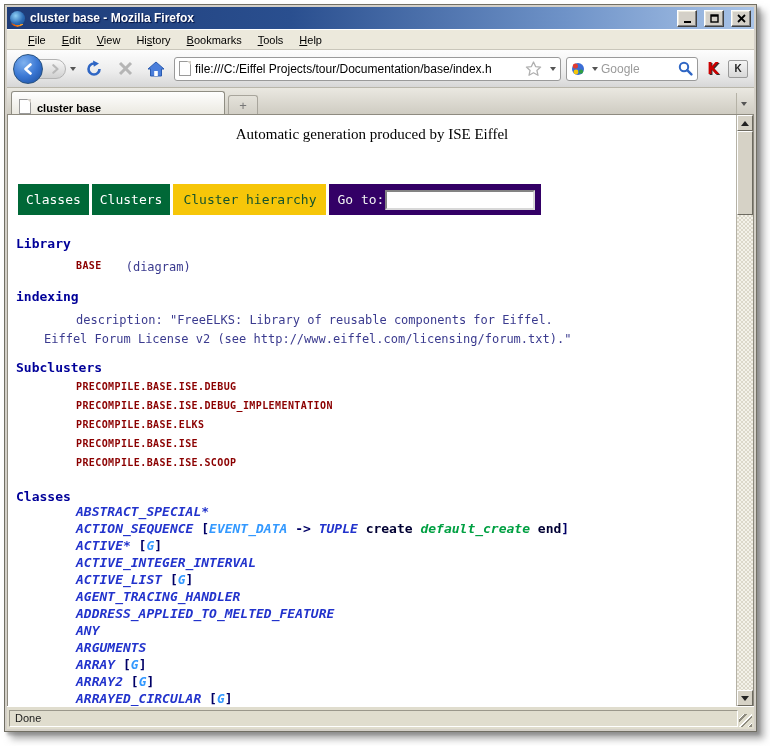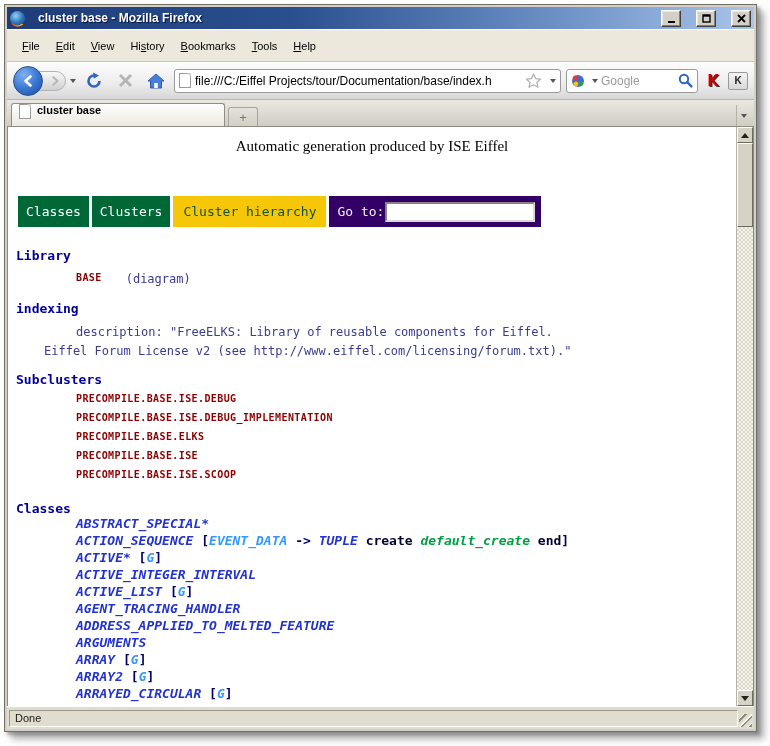--- a/index.html
+++ b/index.html
@@ -7,42 +7,42 @@
 
   .window {
     position:absolute; left:4px; top:4px; width:753px; height:728px;
     background:#d4d0c8; border:1px solid #716f64; padding:2px;
     display:flex; flex-direction:column;
     box-shadow: 7px 7px 7px rgba(110,110,110,.55), 3px 3px 3px rgba(90,90,90,.45);
   }
 
   
   .titlebar {
-    height:22px; flex:none; display:flex; align-items:center; gap:13px; padding:0 3px;
+    height:22px; flex:none; display:flex; align-items:center; gap:5px; padding:0 3px;
     background:linear-gradient(90deg,#1e3c78 0%,#2a4f8f 38%,#6f93c8 75%,#a9c4e8 100%);
   }
   .ff-icon { width:15px; height:15px; border-radius:50%;
     background:radial-gradient(circle at 38% 32%, #8fd0f5 0%, #2c6cb5 55%, #134a88 100%);
     position:relative; flex:none; }
   .ff-icon::after { content:""; position:absolute; inset:-1px;
     border-radius:50%;
     background:conic-gradient(from 140deg, #f7a12a 0deg, #e2590b 70deg, transparent 100deg, transparent 360deg); 
     -webkit-mask:radial-gradient(circle at 50% 50%, transparent 55%, #000 56%);
             mask:radial-gradient(circle at 50% 50%, transparent 55%, #000 56%); }
   .title-text { color:#fff; font-size:12px; font-weight:bold; text-shadow:1px 1px 1px #001040; flex:1;
     white-space:nowrap; overflow:hidden; }
   .winbtn { width:20px; height:17px; flex:none; background:#d4d0c8;
     border:1px solid; border-color:#fff #404040 #404040 #fff;
     box-shadow:inset -1px -1px 0 #808080, inset 1px 1px 0 #ece9dc;
     display:flex; align-items:center; justify-content:center; margin-left:2px; }
   .winbtn svg { display:block; }
 
   
-  .menubar { height:32px; flex:none; background:#ece9dc; border-top:1px solid #fff;
-    display:flex; align-items:center; padding-left:7px; font-size:11px; color:#000; }
+  .menubar { height:20px; flex:none; background:#ece9dc; border-top:1px solid #fff;
+    display:flex; align-items:center; padding-left:13px; font-size:11px; color:#000; }
   .menu-item { padding:3px 8px; cursor:default; }
 
   
   .navbar { height:38px; flex:none; display:flex; align-items:center; gap:5px; padding:0 6px;
     background:linear-gradient(#fdfdfd 0%,#ececec 60%,#d7d7d7 100%);
     border-top:1px solid #c9c6ba; }
   .backfwd { display:flex; align-items:center; flex:none; }
   .btn-back { width:30px; height:30px; border-radius:50%;
     background:radial-gradient(circle at 35% 28%, #7fb2ef 0%, #3b78d4 50%, #174a9b 100%);
     border:1px solid #29527f; display:flex; align-items:center; justify-content:center; z-index:2; }
@@ -68,21 +68,21 @@
     font-family:"DejaVu Sans",sans-serif; text-shadow:1px 1px 0 #333; }
   .kbtn { flex:none; width:20px; height:18px; background:linear-gradient(#f4f4f4,#d8d8d8);
     border:1px solid #9a9a9a; border-radius:2px; font-size:10px; font-weight:bold; color:#222;
     display:flex; align-items:center; justify-content:center; }
 
   
   .tabbar { height:27px; flex:none; background:linear-gradient(#eae8e1,#cfccc2);
     border-top:1px solid #b9b6aa; display:flex; align-items:flex-end; padding:3px 3px 0 4px; }
   .tab { width:214px; height:23px; background:linear-gradient(#fefefe,#ebe9e1);
     border:1px solid #8f8d83; border-bottom:none; border-radius:3px 3px 0 0;
-    display:flex; align-items:flex-start; gap:6px; padding:0 7px; font-size:11px; font-weight:bold; color:#000; }
+    display:flex; align-items:flex-end; gap:6px; padding:0 7px; font-size:11px; font-weight:bold; color:#000; }
   .newtab { width:30px; height:19px; margin-left:3px; border:1px solid #a8a59c; border-bottom:none;
     border-radius:3px 3px 0 0; background:linear-gradient(#e4e2da,#d2cfc6);
     color:#777; font-size:13px; display:flex; align-items:center; justify-content:center; }
   .tablist { margin-left:auto; width:15px; height:21px; display:flex; align-items:center; justify-content:center;
     border-left:1px solid #b5b2a6; }
 
   
   .content-row { flex:1; display:flex; min-height:0; border:1px solid #8e8b80; border-bottom:none; background:#fff; }
   .page { flex:1; min-width:0; overflow:hidden; background:#fff; font-family:"DejaVu Sans Mono",monospace; }
 
@@ -290,20 +290,21 @@
 
       <div class="section-header h-classes">Classes</div>
       <div class="classes-list">
           <div class="class-line"><span class="seg-link">ABSTRACT_SPECIAL*</span></div>
           <div class="class-line"><span class="seg-link">ACTION_SEQUENCE</span><span class="seg-plain"> [</span><span class="seg-generic">EVENT_DATA</span><span class="seg-plain"> -&gt; </span><span class="seg-link">TUPLE</span><span class="seg-plain"> </span><span class="seg-keyword">create</span><span class="seg-plain"> </span><span class="seg-feature">default_create</span><span class="seg-plain"> </span><span class="seg-keyword">end</span><span class="seg-plain">]</span></div>
           <div class="class-line"><span class="seg-link">ACTIVE*</span><span class="seg-plain"> [</span><span class="seg-generic">G</span><span class="seg-plain">]</span></div>
           <div class="class-line"><span class="seg-link">ACTIVE_INTEGER_INTERVAL</span></div>
           <div class="class-line"><span class="seg-link">ACTIVE_LIST</span><span class="seg-plain"> [</span><span class="seg-generic">G</span><span class="seg-plain">]</span></div>
           <div class="class-line"><span class="seg-link">AGENT_TRACING_HANDLER</span></div>
           <div class="class-line"><span class="seg-link">ADDRESS_APPLIED_TO_MELTED_FEATURE</span></div>
+          <div class="class-line"><span class="seg-link">ANY</span></div>
           <div class="class-line"><span class="seg-link">ARGUMENTS</span></div>
           <div class="class-line"><span class="seg-link">ARRAY</span><span class="seg-plain"> [</span><span class="seg-generic">G</span><span class="seg-plain">]</span></div>
           <div class="class-line"><span class="seg-link">ARRAY2</span><span class="seg-plain"> [</span><span class="seg-generic">G</span><span class="seg-plain">]</span></div>
           <div class="class-line"><span class="seg-link">ARRAYED_CIRCULAR</span><span class="seg-plain"> [</span><span class="seg-generic">G</span><span class="seg-plain">]</span></div>
         </div>
 
     </div>
 
     <div class="scrollbar">
       <span class="sb-btn">

